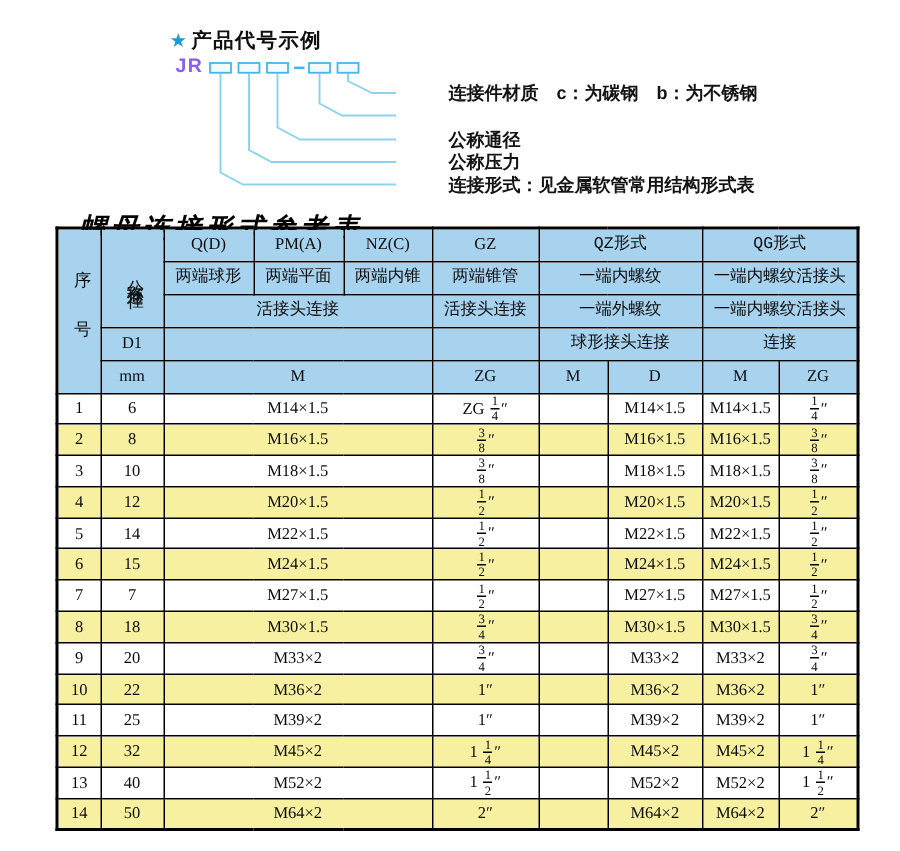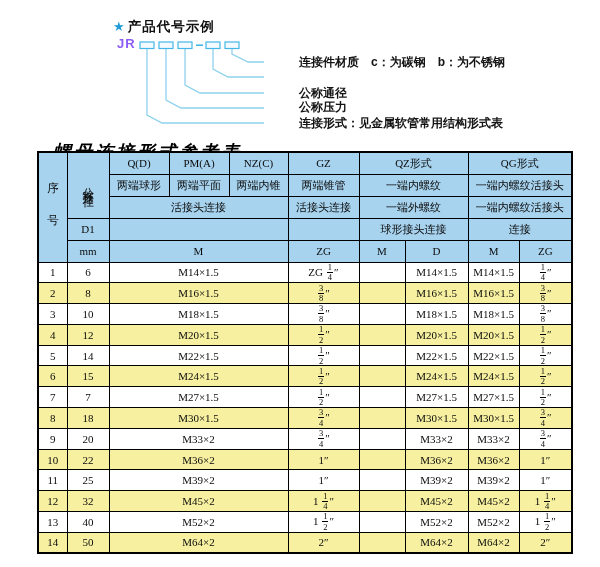--- a/index.html
+++ b/index.html
@@ -45,21 +45,21 @@
   
   table.ref{
     position:absolute;left:37px;top:151px;width:534px;
     border-collapse:collapse;table-layout:fixed;
     border:2px solid #000;
   }
   table.ref td{
     border:1px solid #000;text-align:center;vertical-align:middle;
     padding:0;font-size:11px;line-height:1.1;overflow:hidden;white-space:nowrap;
   }
-  thead td{background:var(--header-bg);}
+  thead td{background:var(--header-bg);font-family:Liberation Mono, monospace;}
   thead tr{height:22px;}
   tbody tr{height:20.8px;}
   tbody tr td{background:var(--row-bg);}
   tbody tr.alt td{background:var(--row-alt-bg);}
   td.bl2{border-left-width:2px;}
   .vtext{
     writing-mode:vertical-rl;text-orientation:upright;
     letter-spacing:0.25em;font-size:11.5px;
   }
   .vtext-seq{letter-spacing:3em;}
@@ -92,21 +92,21 @@
     <line x1="196" y1="45.2" x2="203" y2="45.2" stroke="#45b7e7" stroke-width="1.6"></line>
   </svg>
 
   <div class="diag-title">
     <span class="star">★</span><span>产品代号示例</span>
   </div>
   <div class="jr">JR</div>
 
   <div class="diag-label" style="top:55px;">连接件材质　c：为碳钢　b：为不锈钢</div>
   <div class="diag-label" style="top:86px;">公称通径</div>
-  <div class="diag-label" style="top:101px;font-family:Liberation Mono, monospace;">公称压力</div>
+  <div class="diag-label" style="top:101px;">公称压力</div>
   <div class="diag-label" style="top:116px;">连接形式：见金属软管常用结构形式表</div>
 </div>
 
 <h1 class="table-title">螺母连接形式参考表</h1>
 
 <table class="ref">
   <colgroup>
     <col style="width:29px">
       <col style="width:42px">
     <col style="width:60px">

